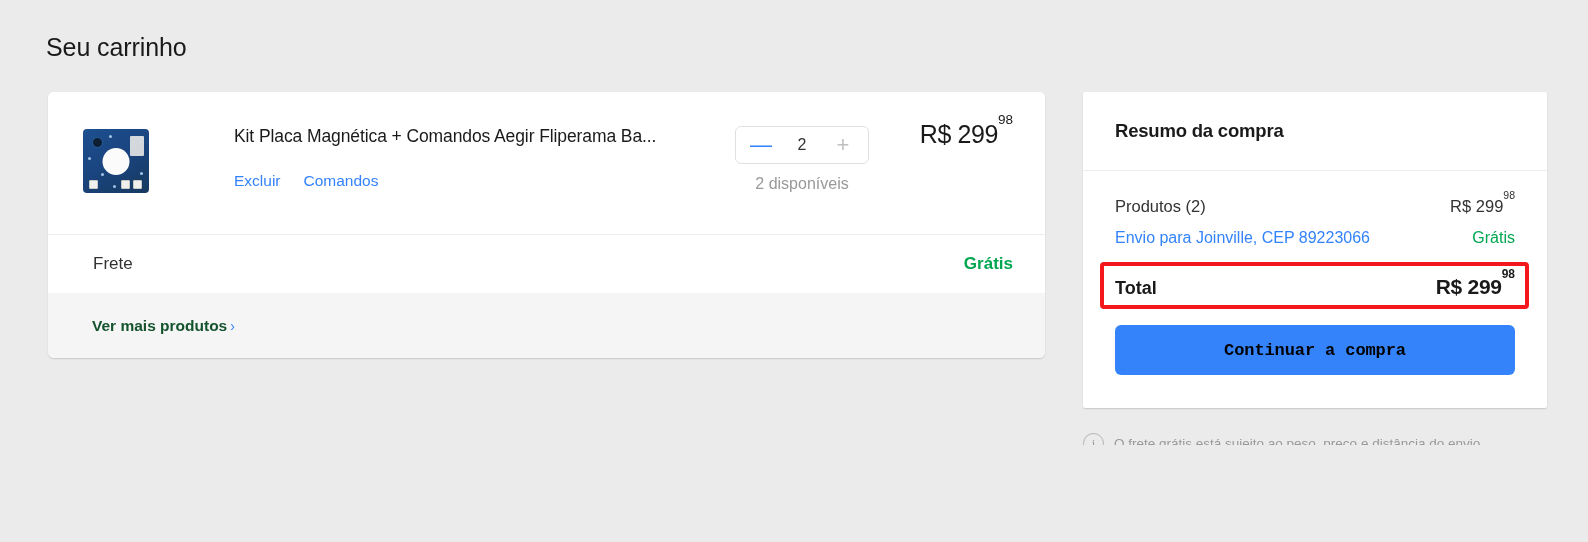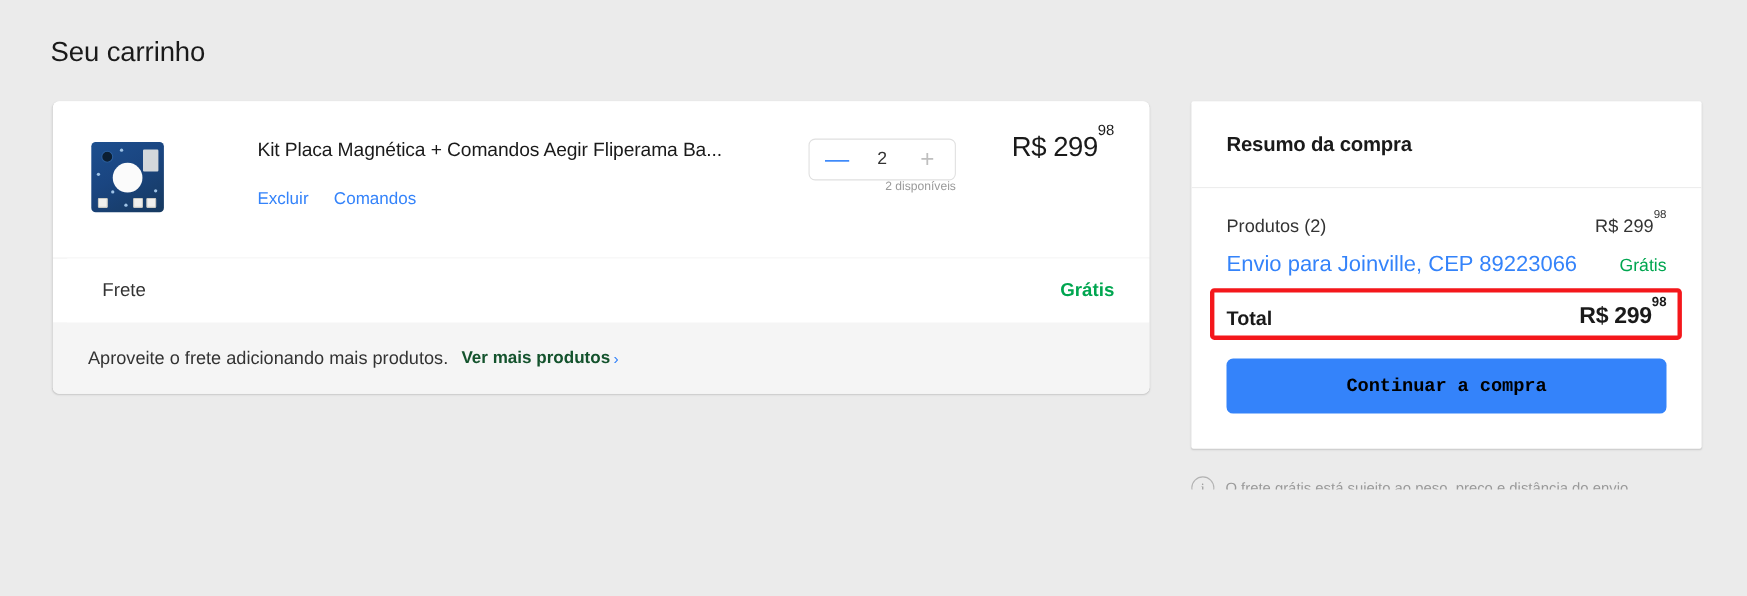--- a/index.html
+++ b/index.html
@@ -88,21 +88,21 @@
   .step-btn {
     background: none; border: none; cursor: pointer; padding: 0;
     font-size: 22px; line-height: 1; width: 22px; height: 22px;
     display: flex; align-items: center; justify-content: center;
     font-family: inherit;
   }
   .step-minus { color: #3483fa; }
   .step-plus { color: #bfbfbf; cursor: default; }
   .qty-val { font-size: 16px; color: #333; }
   .qty-avail {
-    font-size: 11px; color: #999; text-align: right;
+    margin-top: 11px; font-size: 16px; color: #999; text-align: center;
   }
 
   .prod-price {
     position: absolute; right: 32px; top: 28px;
     font-size: 25px; color: #1a1a1a; letter-spacing: -.4px;
   }
   .prod-price sup { font-size: 13.5px; top: -.75em; position: relative; letter-spacing: 0; }
 
   .divider { height: 1px; background: #ededed; }
 
@@ -141,21 +141,21 @@
   }
   .summary-title { font-size: 18.5px; font-weight: 700; color: #1a1a1a; letter-spacing: -.2px; }
   .summary-body { padding: 24px 32px 0 32px; }
   .sum-row {
     display: flex; align-items: baseline; justify-content: space-between;
     height: 22px; margin-bottom: 12px;
   }
   .sum-label { font-size: 16.5px; color: #333; }
   .sum-amount { font-size: 16.5px; color: #333; }
   .sum-amount sup { font-size: 10.5px; position: relative; top: -.6em; }
-  .sum-link { font-size: 20px; color: #3483fa; background:none;border:none;padding:0;cursor:pointer;font-family:inherit; }
+  .sum-link { font-size: 16px; color: #3483fa; background:none;border:none;padding:0;cursor:pointer;font-family:inherit; }
   .sum-free { font-size: 16px; color: #00a650; }
 
   .total-row {
     display: flex; align-items: flex-end; justify-content: space-between;
     margin-top: 14px; padding: 10px 0 12px 0; gap: 28px;
   }
   .total-label { font-size: 18px; font-weight: 700; color: #1a1a1a; }
   .total-amount { font-size: 21px; font-weight: 700; color: #1a1a1a; letter-spacing: -.3px; }
   .total-amount sup { font-size: 12px; position: relative; top: -.65em; letter-spacing: 0; }
 
@@ -237,21 +237,20 @@
     </div>
 
     <div class="divider"></div>
 
     <div class="frete-row">
       <span class="frete-label">Frete</span>
       <span class="frete-value">Grátis</span>
     </div>
 
     <div class="promo-row">
-      <span class="promo-text">Aproveite o frete adicionando mais produtos.</span>
       <button class="promo-link">Ver mais produtos</button>
       <span class="promo-chevron">›</span>
     </div>
   </div>
 
   <div class="summary-card">
     <div class="summary-head">
       <span class="summary-title">Resumo da compra</span>
     </div>
 

